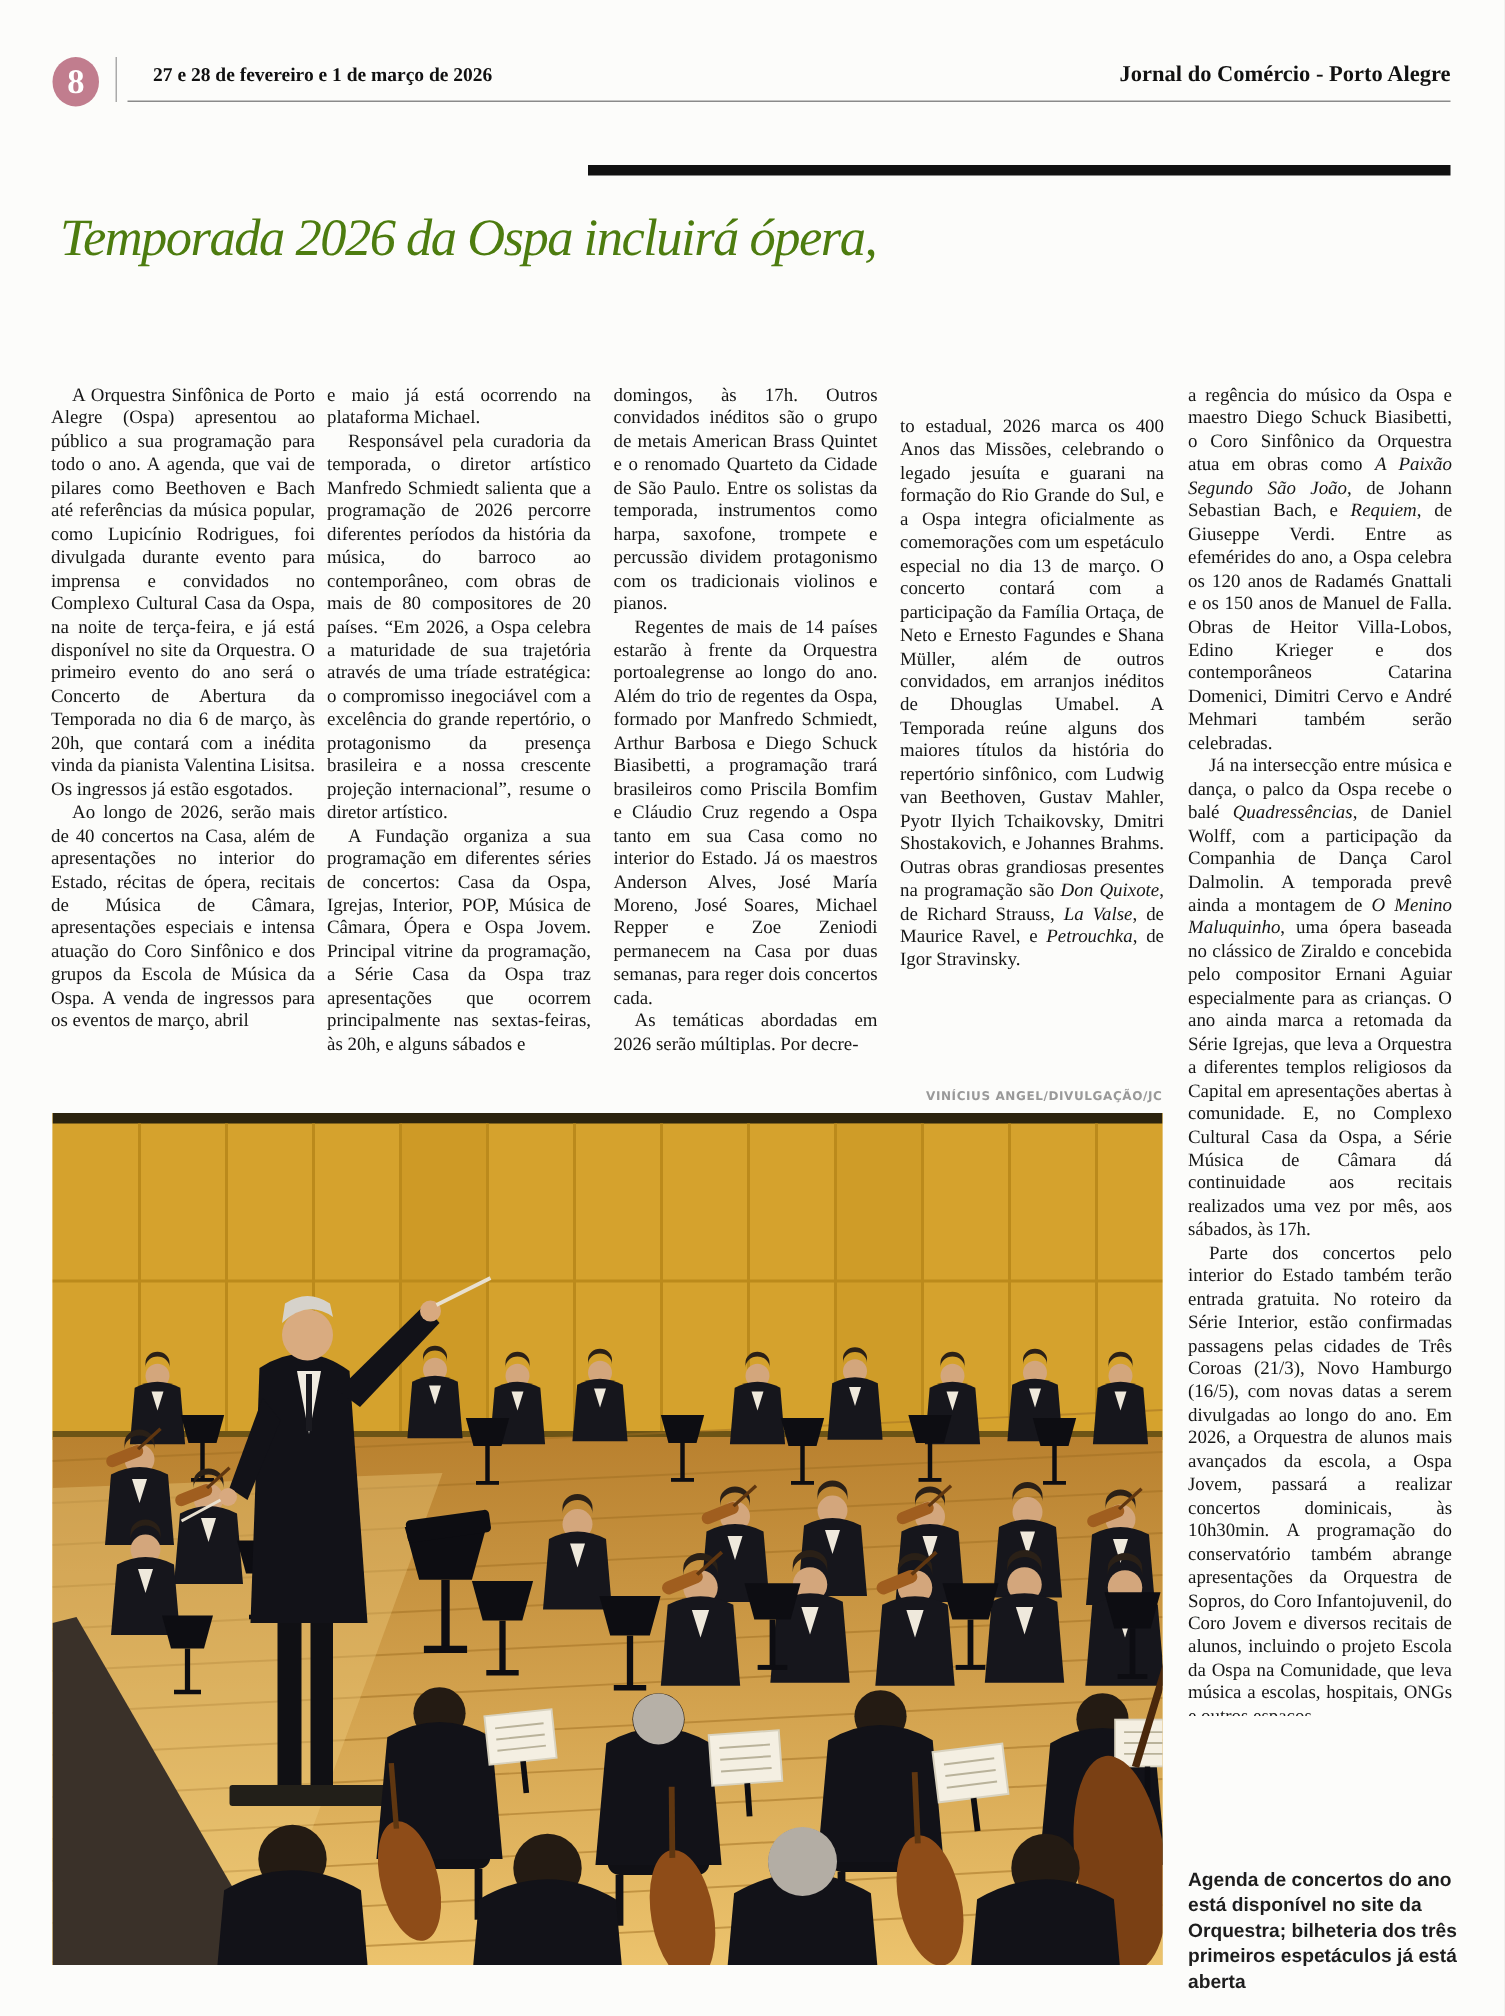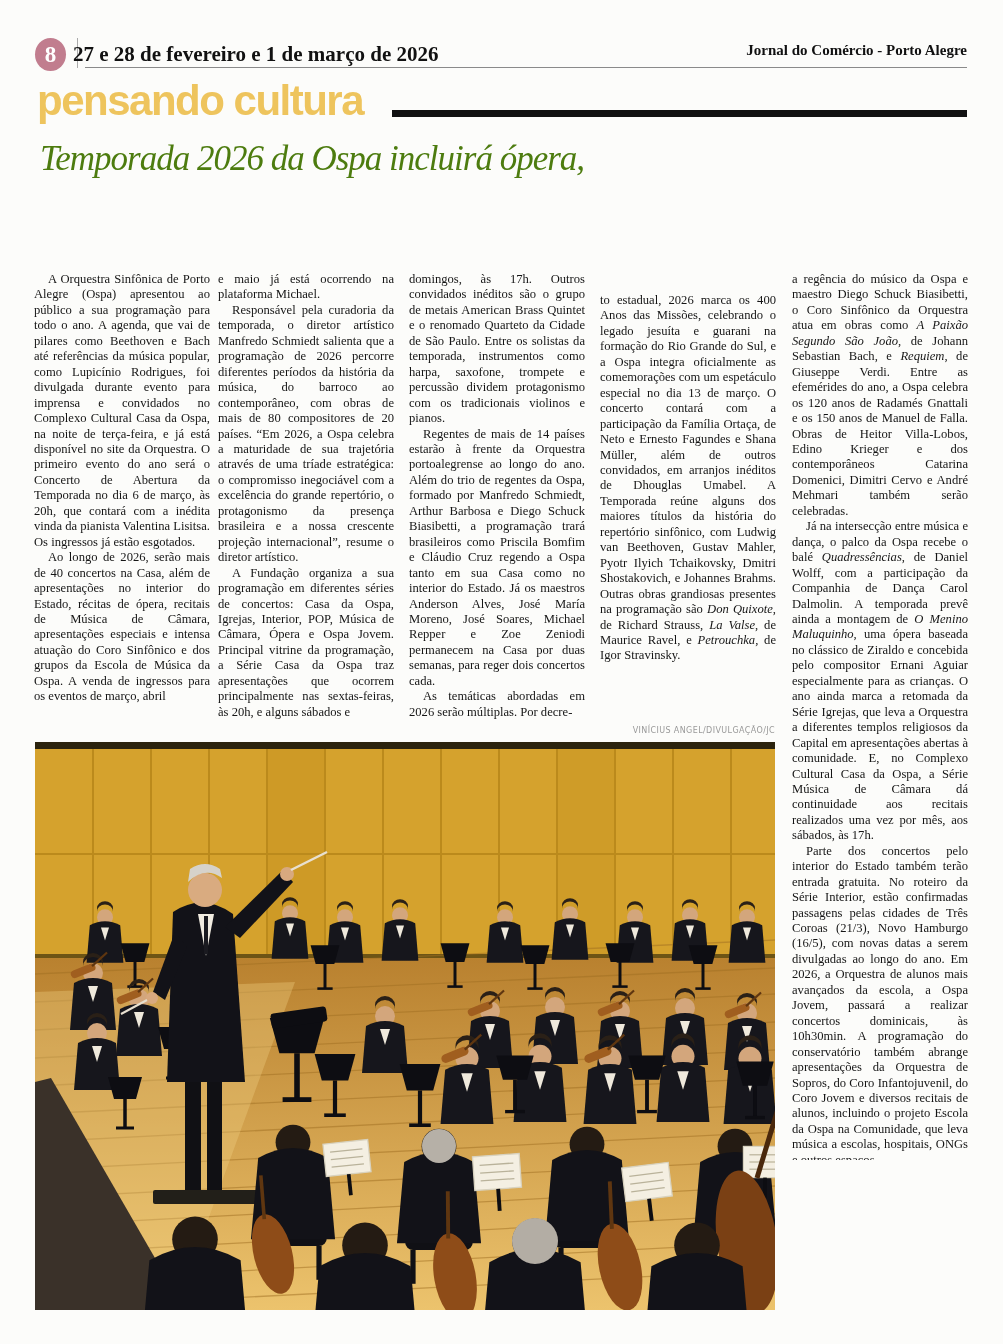--- a/index.html
+++ b/index.html
@@ -4,44 +4,44 @@
 <style>
   html,body{margin:0;padding:0;background:#e9e9e6;}
   .page{position:relative;width:1003px;height:1344px;background:#fcfcfa;
         font-family:"Liberation Serif",serif;color:#111;overflow:hidden;margin:0 auto;}
 
   
   .badge{position:absolute;left:35px;top:38px;width:31px;height:33px;border-radius:50%;
          background:#c17d8e;color:#fff;display:flex;align-items:center;justify-content:center;
          font-size:23px;font-weight:bold;font-family:"Liberation Serif",serif;}
   .vsep{position:absolute;left:77px;top:38px;width:1px;height:30px;background:#aaa;}
-  .edate{position:absolute;left:73px;top:42px;font-size:21px;font-weight:bold;}
+  .edate{position:absolute;left:102px;top:42px;font-size:13px;font-weight:bold;}
   .masthead{position:absolute;right:36px;top:42px;font-size:15px;font-weight:bold;}
   .hrule{position:absolute;left:85px;right:36px;top:67px;height:1px;background:#8a8a8a;}
 
   
   .kicker{position:absolute;left:37px;top:80px;margin:0;font-family:"Liberation Sans",sans-serif;
           font-weight:bold;font-size:42px;letter-spacing:-1.5px;color:#eec45d;line-height:1;}
   .kicker-rule{position:absolute;left:392px;right:36px;top:110px;height:7px;background:#111;}
 
   
   .headline{position:absolute;left:40px;top:131px;width:930px;margin:0;font-weight:normal;
             font-style:italic;font-size:35px;line-height:56px;letter-spacing:-1px;color:#4d7c0f;}
   .headline span{display:block;white-space:nowrap;}
 
   
-  .col{position:absolute;top:272px;width:176px;font-size:12.6px;line-height:15.45px;
+  .col{position:absolute;top:256px;width:176px;font-size:12.6px;line-height:15.45px;
        text-align:justify;overflow:hidden;color:#151515;}
   #c1{left:34px;height:463px;} #c2{left:218px;height:463px;} #c3{left:409px;height:463px;}
   #c4{left:600px;height:463px;margin-top:21px;} #c5{left:792px;height:888px;}
   .para{margin:0;} .indent{text-indent:14px;}
 
   
   .credit{position:absolute;right:228px;top:726px;font-family:"DejaVu Sans",sans-serif;
-          font-size:8px;font-weight:normal;color:#999;letter-spacing:.4px;}
+          font-size:8px;font-weight:bold;color:#999;letter-spacing:.4px;}
   .photo{position:absolute;left:35px;top:742px;width:740px;height:568px;background:#d5a22d;}
   .photo svg{display:block;}
 
   
   .caption{position:absolute;left:792px;top:1244px;width:200px;
            font-family:"Liberation Sans",sans-serif;font-weight:bold;
            font-size:12.8px;line-height:17px;color:#1d1d1d;}
 </style>
 </head>
 <body>
@@ -49,21 +49,20 @@
 <div class="page">
 
   <div class="badge">
     <span>8</span>
   </div>
   <div class="vsep"></div>
   <div class="edate">27 e 28 de fevereiro e 1 de março de 2026</div>
   <div class="masthead">Jornal do Comércio - Porto Alegre</div>
   <div class="hrule"></div>
 
-  <h2 class="kicker">pensando cultura</h2>
   <div class="kicker-rule"></div>
 
   <h1 class="headline">
     <span>Temporada 2026 da Ospa incluirá ópera,</span>
   </h1>
 
   <div class="col" id="c1">
     <p class="para indent">A Orquestra Sinfônica de Porto Alegre (Ospa) apresentou ao público a sua programação para todo o ano. A agenda, que vai de pilares como Beethoven e Bach até referências da música popular, como Lupicínio Rodrigues, foi divulgada durante evento para imprensa e convidados no Complexo Cultural Casa da Ospa, na noite de terça-feira, e já está disponível no site da Orquestra. O primeiro evento do ano será o Concerto de Abertura da Temporada no dia 6 de março, às 20h, que contará com a inédita vinda da pianista Valentina Lisitsa. Os ingressos já estão esgotados.</p>
     <p class="para indent">Ao longo de 2026, serão mais de 40 concertos na Casa, além de apresentações no interior do Estado, récitas de ópera, recitais de Música de Câmara, apresentações especiais e intensa atuação do Coro Sinfônico e dos grupos da Escola de Música da Ospa. A venda de ingressos para os eventos de março, abril</p>
   </div>
@@ -264,14 +263,15 @@
       <use href="#chair" transform="translate(500,592) scale(1.7)"></use>
       <use href="#chair" transform="translate(662,596) scale(1.7)"></use>
       <use href="#musB" transform="translate(160,560) scale(1.9)"></use>
       <use href="#musB" transform="translate(330,566) scale(1.9)"></use>
       <use href="#musB" transform="translate(500,562) scale(1.9)"></use>
       <circle cx="500" cy="499" r="23" fill="#b3ada4"></circle>
       <use href="#musB" transform="translate(662,566) scale(1.9)"></use>
     </svg>
   </div>
 
+  <div class="caption">Agenda de concertos do ano está disponível no site da Orquestra; bilheteria dos três primeiros espetáculos já está aberta</div>
 
 </div>
 
 </body></html>

